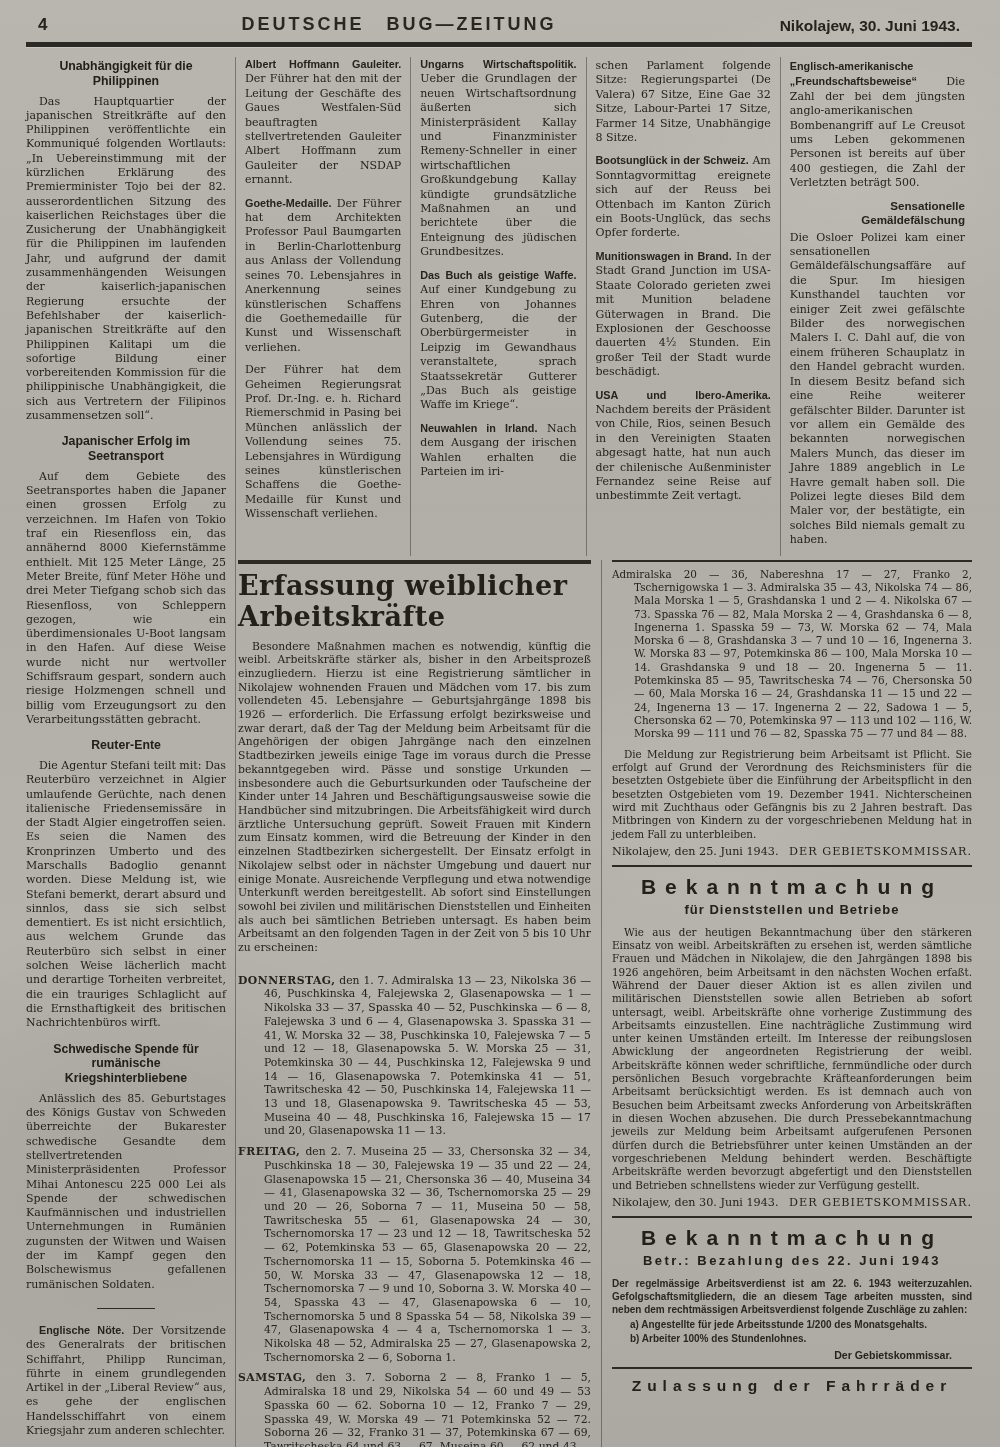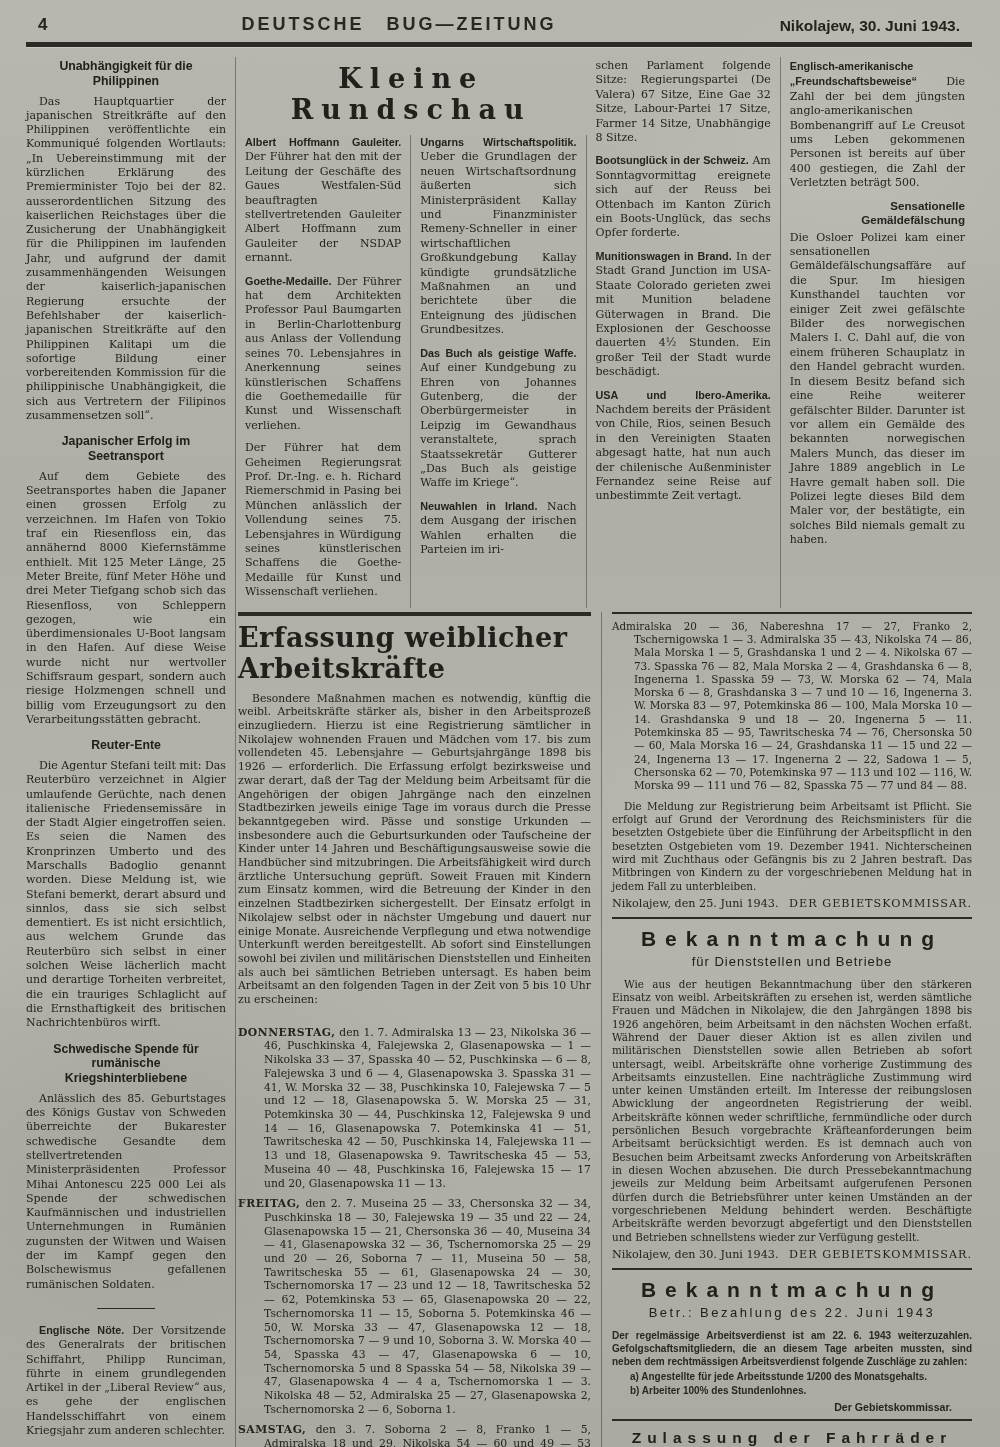--- a/index.html
+++ b/index.html
@@ -58,21 +58,21 @@
   .schedule p{margin:0 0 7px;padding-left:26px;text-indent:-26px;}
   .dayword{font-weight:bold;letter-spacing:.5px;}
   .wr{font-size:10.4px;line-height:1.28;text-align:justify;}
   .wr .streets{margin:0 0 7px;padding-left:22px;text-indent:-22px;}
   .wr .bodyp{margin:0 0 4px;text-indent:12px;}
   .sign-row{display:flex;justify-content:space-between;font-size:11.2px;margin:2px 0 6px;}
   .sign-name{letter-spacing:1px;}
   .rule-div{border:0;border-top:2px solid #2c2a25;margin:5px 0 7px;}
   .bek-title{text-align:center;font-family:"Liberation Sans",sans-serif;font-weight:bold;
     font-size:21px;letter-spacing:9px;margin:2px 0 1px;color:#23201c;}
-  .bek-sub{text-align:center;font-family:"Liberation Sans",sans-serif;font-weight:normal;
+  .bek-sub{text-align:center;font-family:"Liberation Sans",sans-serif;font-weight:bold;
     font-size:13px;letter-spacing:1px;margin:0 0 7px;color:#23201c;}
   .bek2-sub{letter-spacing:2.5px;}
   .sans-block{font-family:"Liberation Sans",sans-serif;font-weight:bold;font-size:10px;
     line-height:1.3;text-align:justify;color:#2a2723;}
   .sans-block p{margin:0 0 2px;}
   .sans-block .item{padding-left:18px;margin:1px 0;}
   .sans-sign{text-align:right;font-family:"Liberation Sans",sans-serif;font-weight:bold;
     font-size:10.6px;margin:4px 20px 4px 0;}
   .fr-title{text-align:center;font-family:"Liberation Sans",sans-serif;font-weight:bold;
     font-size:15.5px;letter-spacing:6px;margin:0 0 5px;color:#23201c;}
@@ -101,21 +101,20 @@
       <h3>Schwedische Spende für rumänische Kriegshinterbliebene</h3>
       <p>Anlässlich des 85. Geburtstages des Königs Gustav von Schweden überreichte der Bukarester schwedische Gesandte dem stellvertretenden Ministerpräsidenten Professor Mihai Antonescu 225 000 Lei als Spende der schwedischen Kaufmännischen und industriellen Unternehmungen in Rumänien zugunsten der Witwen und Waisen der im Kampf gegen den Bolschewismus gefallenen rumänischen Soldaten.</p>
       <hr class="short-rule">
       <p><span class="leadin">Englische Nöte.</span> <span>Der Vorsitzende des Generalrats der britischen Schiffahrt, Philipp Runciman, führte in einem grundlegenden Artikel in der „Liberal Review“ aus, es gehe der englischen Handelsschiffahrt von einem Kriegsjahr zum anderen schlechter.</span></p>
     </div>
 
     <div class="right-region">
 
       <div class="top-row">
         <div class="pair">
-          <div class="kr-heading">Kleine Rundschau</div>
           <div class="pair-cols">
             <div class="tcol">
               <p><span class="leadin">Albert Hoffmann Gauleiter.</span> <span>Der Führer hat den mit der Leitung der Geschäfte des Gaues Westfalen-Süd beauftragten stellvertretenden Gauleiter Albert Hoffmann zum Gauleiter der NSDAP ernannt.</span></p>
               <p><span class="leadin">Goethe-Medaille.</span> <span>Der Führer hat dem Architekten Professor Paul Baumgarten in Berlin-Charlottenburg aus Anlass der Vollendung seines 70. Lebensjahres in Anerkennung seines künstlerischen Schaffens die Goethemedaille für Kunst und Wissenschaft verliehen.</span></p>
               <p>Der Führer hat dem Geheimen Regierungsrat Prof. Dr.-Ing. e. h. Richard Riemerschmid in Pasing bei München anlässlich der Vollendung seines 75. Lebensjahres in Würdigung seines künstlerischen Schaffens die Goethe-Medaille für Kunst und Wissenschaft verliehen.</p>
             </div>
             <div class="tcol">
               <p><span class="leadin">Ungarns Wirtschaftspolitik.</span> <span>Ueber die Grundlagen der neuen Wirtschaftsordnung äußerten sich Ministerpräsident Kallay und Finanzminister Remeny-Schneller in einer wirtschaftlichen Großkundgebung Kallay kündigte grundsätzliche Maßnahmen an und berichtete über die Enteignung des jüdischen Grundbesitzes.</span></p>
               <p><span class="leadin">Das Buch als geistige Waffe.</span> <span>Auf einer Kundgebung zu Ehren von Johannes Gutenberg, die der Oberbürgermeister in Leipzig im Gewandhaus veranstaltete, sprach Staatssekretär Gutterer „Das Buch als geistige Waffe im Kriege“.</span></p>
               <p><span class="leadin">Neuwahlen in Irland.</span> <span>Nach dem Ausgang der irischen Wahlen erhalten die Parteien im iri-</span></p>

